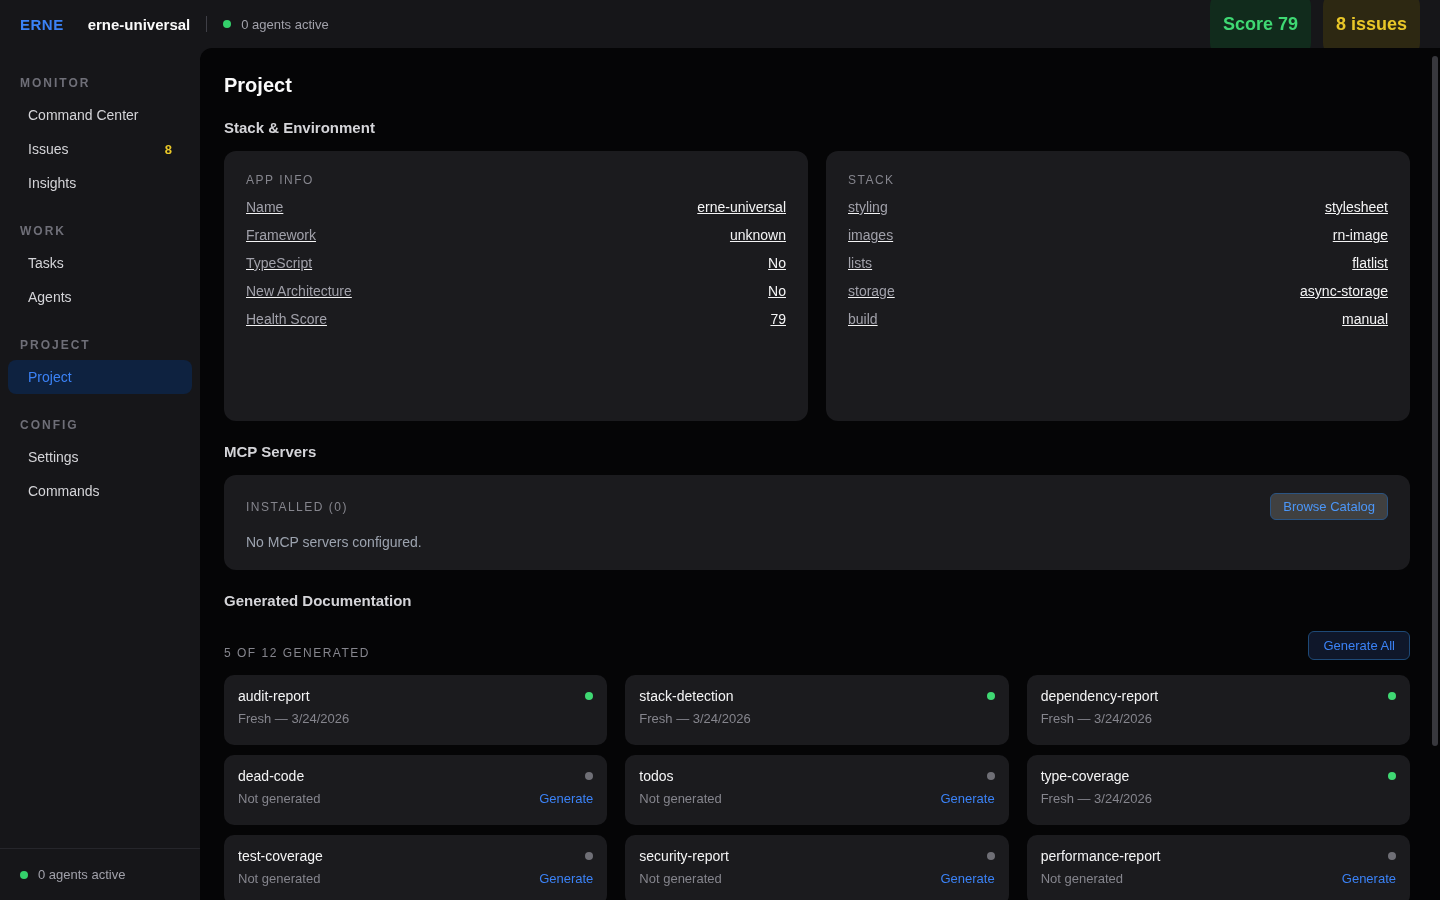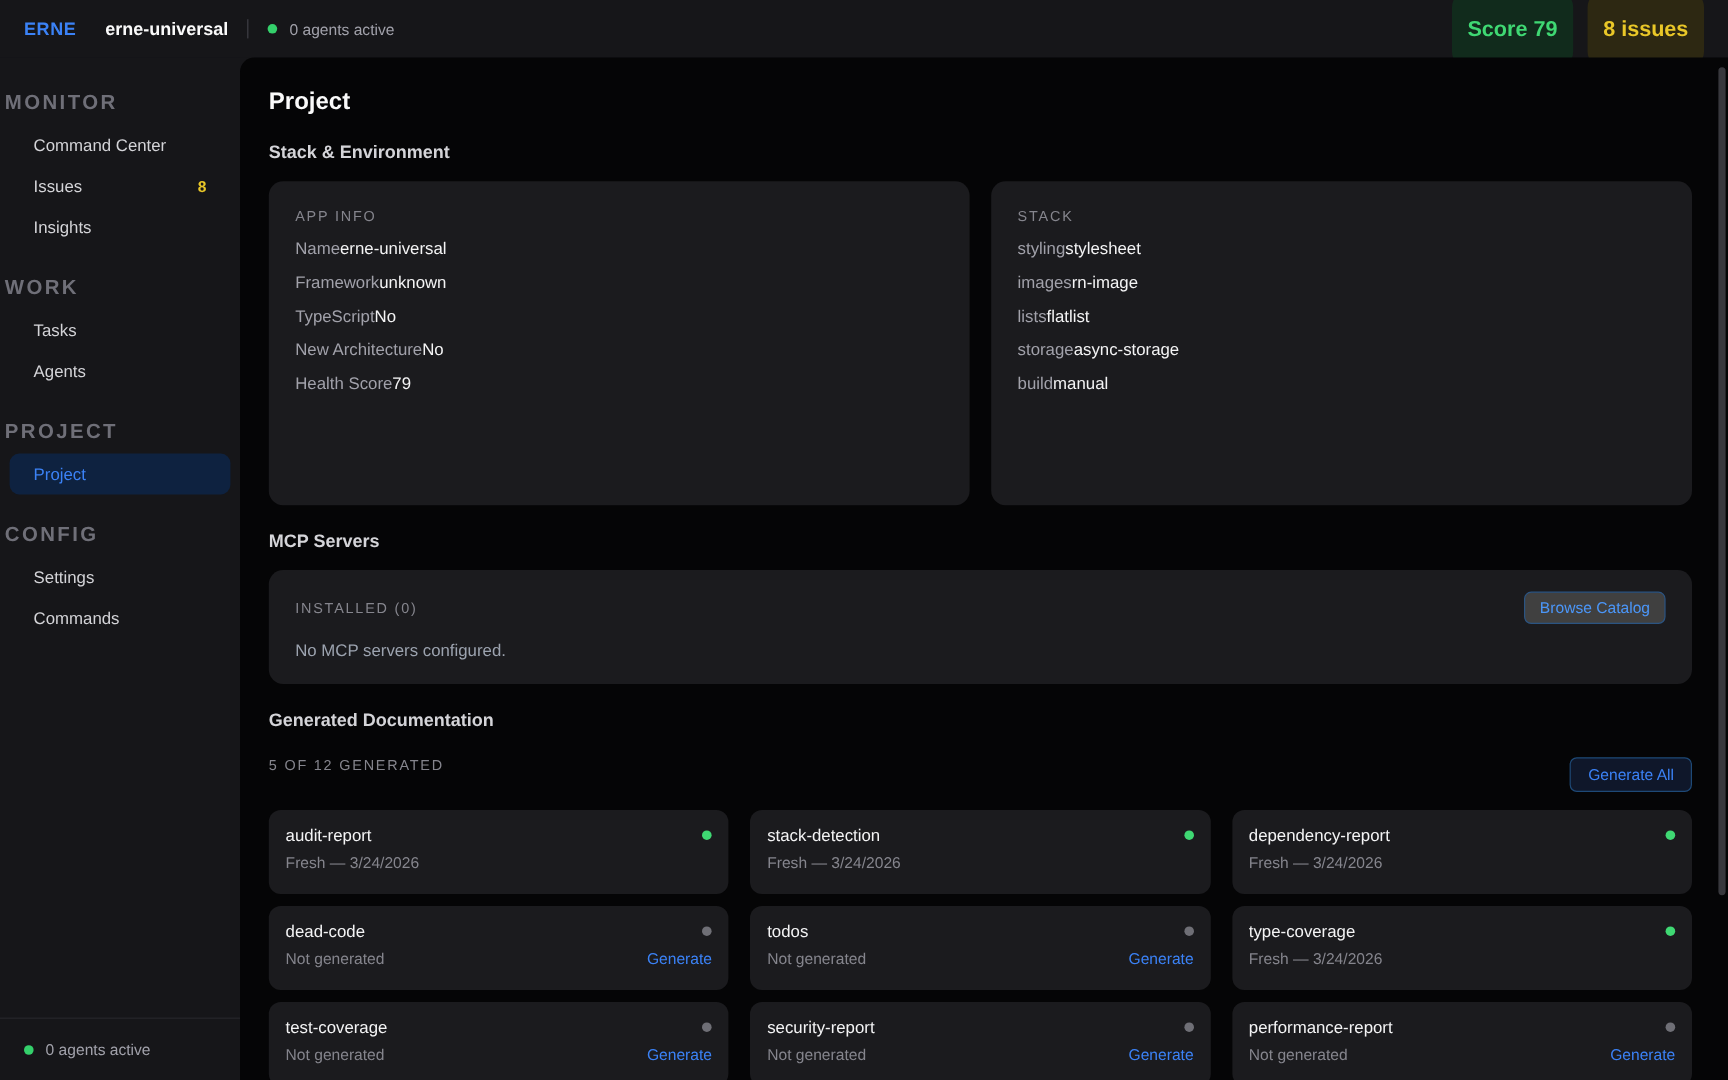--- a/index.html
+++ b/index.html
@@ -26,22 +26,22 @@
   .pill.score { background:#112b1c; color:#3fd873; }
   .pill.issues { background:#2d2812; color:#e9c728; }
 
   
   .sidebar {
     position:absolute; left:0; top:48px; bottom:0; width:200px;
     background:#161619; padding-top:20px;
   }
   .side-section { margin-bottom:16px; }
   .side-heading {
-    font-size:17px; font-weight:700; letter-spacing:2px; color:#6f6f78;
-    padding:8px 4px; text-transform:uppercase;
+    font-size:12px; font-weight:700; letter-spacing:2px; color:#6f6f78;
+    padding:8px 20px; text-transform:uppercase;
   }
   .side-item {
     display:flex; align-items:center; justify-content:space-between;
     padding:9px 20px; margin:0 8px; border-radius:8px;
     font-size:14px; color:#d4d4d8; cursor:pointer;
   }
   .side-item.active { background:#0e2240; color:#3b82f6; }
   .side-badge { color:#e9c728; font-size:13px; font-weight:600; }
   .side-footer {
     position:absolute; left:0; right:0; bottom:0; height:52px;
@@ -59,36 +59,36 @@
   .section-heading { font-size:15px; font-weight:600; color:#d4d4d8; margin-top:22px; }
 
   .two-col { display:grid; grid-template-columns:1fr 1fr; gap:18px; margin-top:15px; }
   .info-card {
     background:#1b1b1e; border-radius:12px; padding:22px 22px; height:270px;
   }
   .card-label {
     font-size:12px; letter-spacing:1.5px; color:#85858d; font-weight:500;
     text-transform:uppercase; margin-bottom:6px;
   }
-  .kv-row { display:flex; justify-content:flex-start; align-items:center; height:28px; }
+  .kv-row { display:flex; justify-content:space-between; align-items:center; height:28px;text-decoration:underline; }
   .kv-label { color:#a1a1aa; font-size:14px; }
   .kv-value { color:#f4f4f5; font-size:14px; }
 
   .mcp-card {
     background:#1b1b1e; border-radius:12px; padding:18px 22px; margin-top:15px; height:95px;
   }
   .mcp-head { display:flex; justify-content:space-between; align-items:center; }
   .btn-outline {
     background:#404040; border:1px solid #2b5482; color:#4b96f8;
     font-size:13px; font-weight:500; padding:5px 12px; border-radius:6px; cursor:pointer;
     font-family:inherit;
   }
   .mcp-empty { color:#9ca3af; font-size:14px; margin-top:14px; }
 
-  .docs-head { display:flex; justify-content:space-between; align-items:flex-start; margin-top:22px; }
+  .docs-head { display:flex; justify-content:space-between; align-items:flex-end; margin-top:22px; }
   .progress-label { font-size:12px; letter-spacing:1.5px; color:#85858d; text-transform:uppercase; }
   .btn-generate-all {
     background:#0f172a; border:1px solid #1e4976; color:#3b82f6;
     font-size:13px; font-weight:500; padding:6px 14px; border-radius:6px; cursor:pointer;
     font-family:inherit;
   }
 
   .doc-grid { display:grid; grid-template-columns:1fr 1fr 1fr; gap:10px 18px; margin-top:15px; }
   .doc-card { background:#1b1b1e; border-radius:10px; padding:13px 14px 11px; height:70px; }
   .doc-top { display:flex; justify-content:space-between; align-items:center; }

